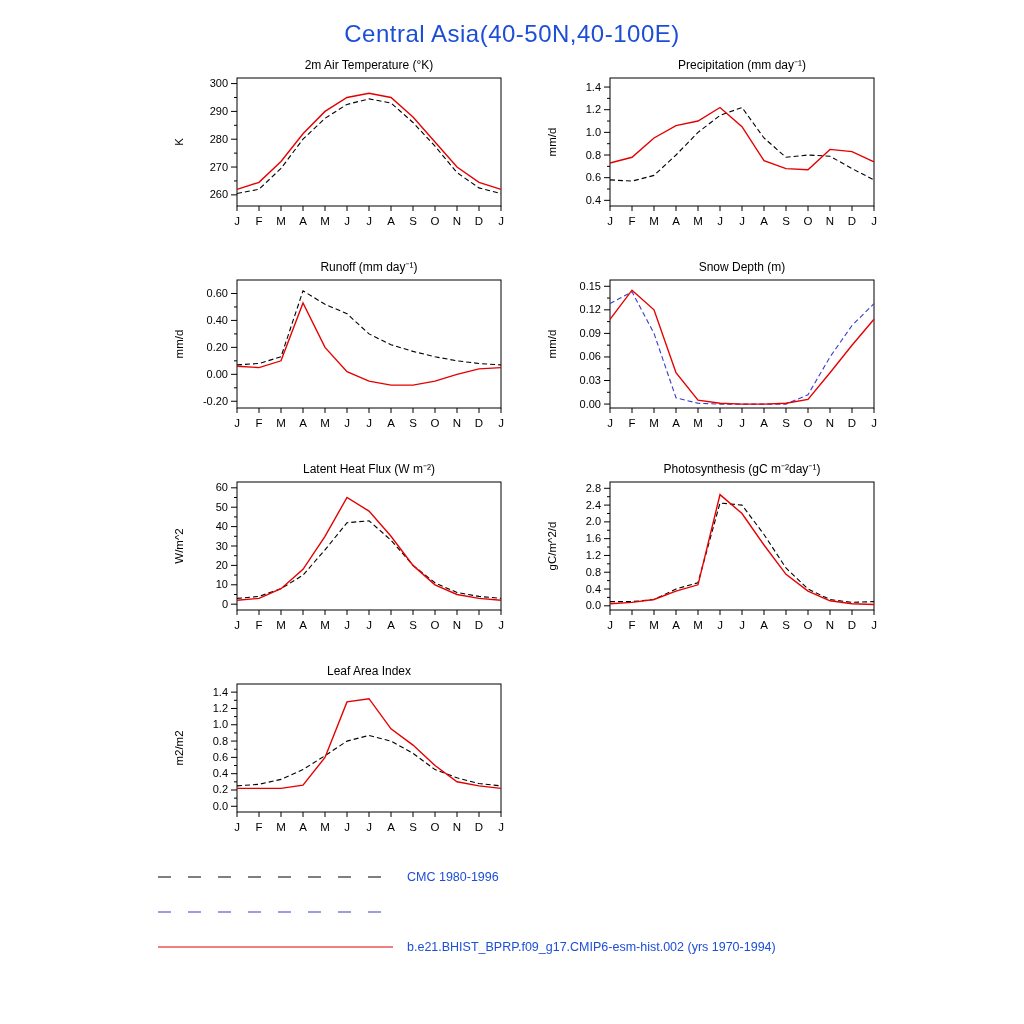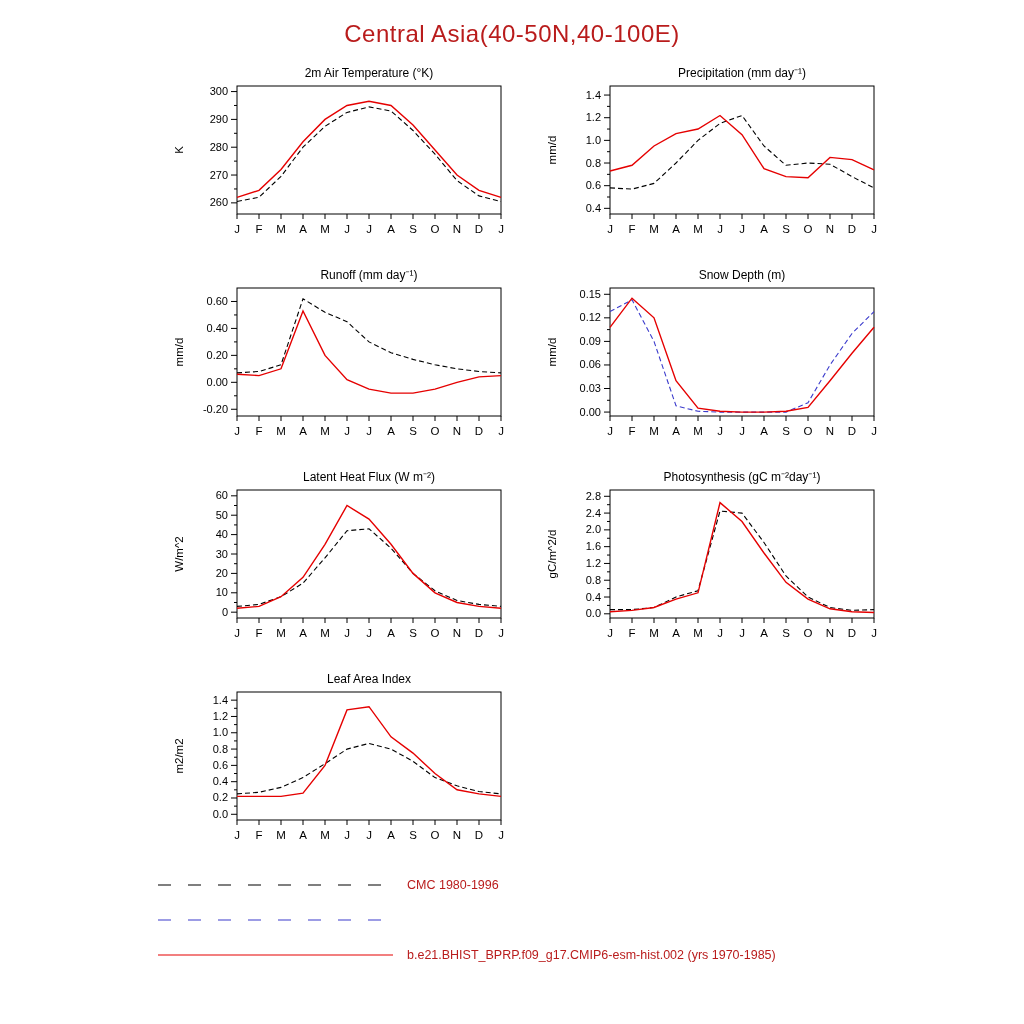--- a/index.html
+++ b/index.html
@@ -1,26 +1,26 @@
 <!DOCTYPE html>
 <html><head>
 <meta charset="utf-8">
 <style>
   html,body{margin:0;padding:0;background:#fff;}
   .figure{
     width:1024px;height:1024px;background:#ffffff;position:relative;
-    font-family:"Liberation Sans", sans-serif;color:#b91c1c;overflow:hidden;
+    font-family:"Liberation Sans", sans-serif;color:#1d4ed8;overflow:hidden;
   }
   .main-title{
     text-align:center;font-size:24px;font-weight:400;
     margin:0;padding-top:20px;height:38px;letter-spacing:0.5px;
   }
   #charts-grid{
     display:grid;grid-template-columns:345px 345px;
-    column-gap:28px;row-gap:16px;justify-content:center;margin-top:8px;padding-left:24px;
+    column-gap:28px;row-gap:16px;justify-content:center;padding-left:24px;
   }
   .chart{width:345px;height:186px;}
   svg text{font-family:"Liberation Sans", sans-serif;}
   #legend{margin:20px 7px 0 158px;}
   .legend-row{display:flex;align-items:center;height:14px;margin-bottom:21px;}
   .legend-label{font-size:12.5px;margin-left:14px;white-space:nowrap;}
 </style>
 </head>
 <body>
 
@@ -398,16 +398,16 @@
     </div>
     <div class="legend-row">
       <svg class="legend-line" width="235" height="12">
           <line x1="0" y1="6" x2="235" y2="6" stroke="#3b3bcc" stroke-width="1.2" stroke-dasharray="13 17"></line>
         </svg>
     </div>
     <div class="legend-row">
       <svg class="legend-line" width="235" height="12">
           <line x1="0" y1="6" x2="235" y2="6" stroke="#e50000" stroke-width="1.2"></line>
         </svg>
-      <span class="legend-label">b.e21.BHIST_BPRP.f09_g17.CMIP6-esm-hist.002 (yrs 1970-1985)</span>
+      <span class="legend-label">b.e21.BHIST_BPRP.f09_g17.CMIP6-esm-hist.002 (yrs 1970-1994)</span>
     </div>
   </div>
 </div>
 
 </body></html>

